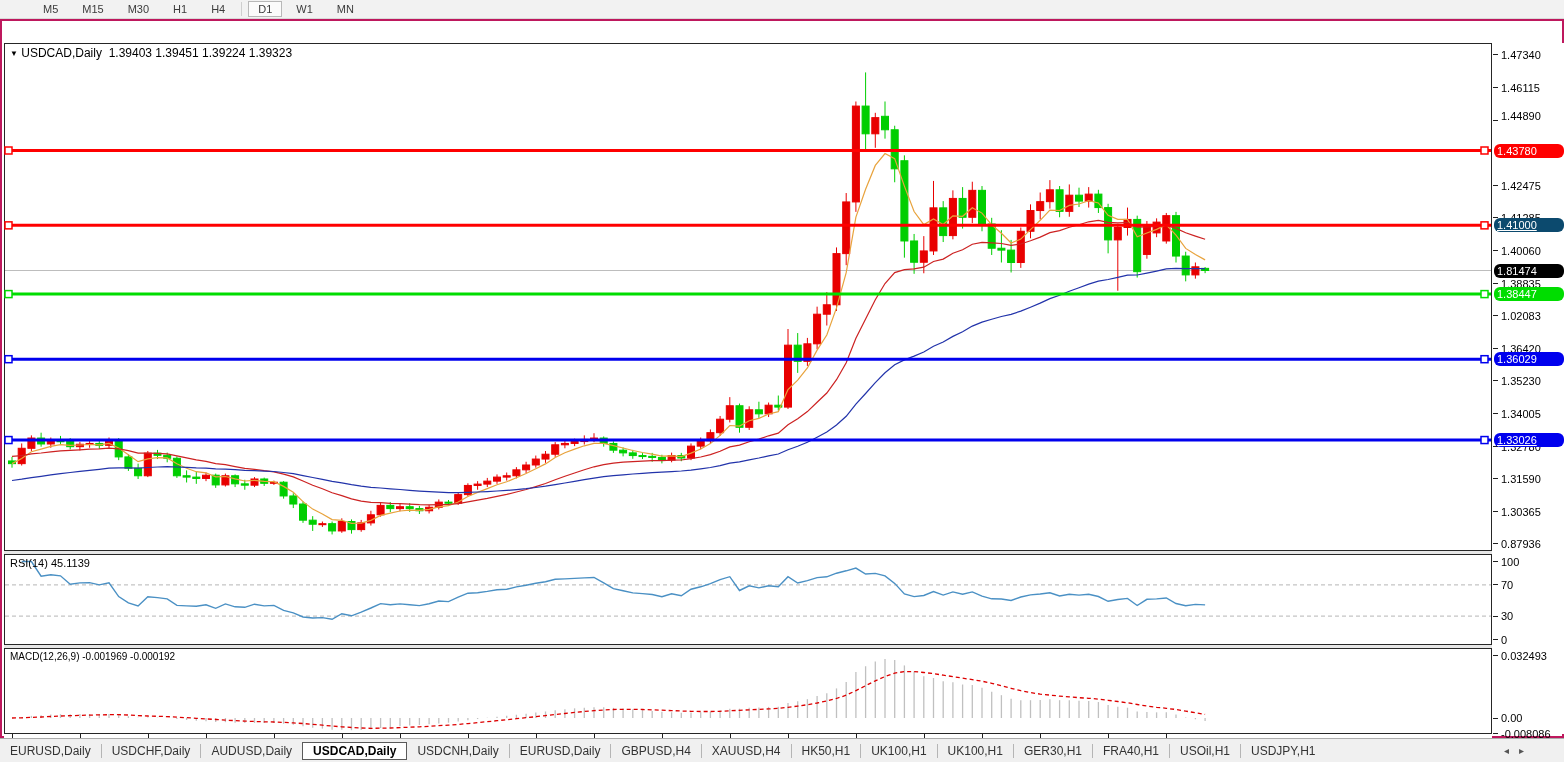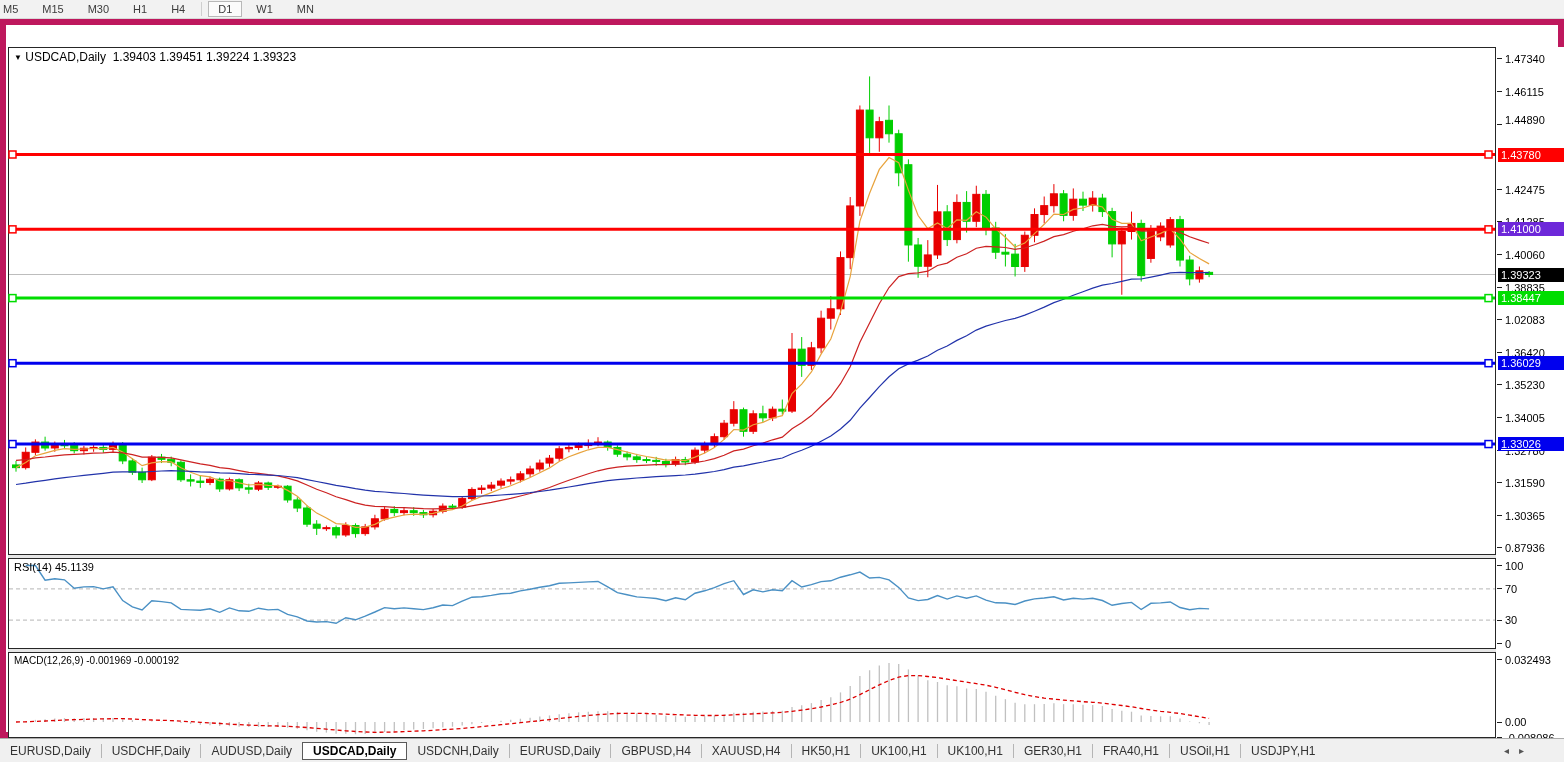--- a/index.html
+++ b/index.html
@@ -2,44 +2,44 @@
 <html><head>
 <meta charset="utf-8">
 <style>
   * { margin:0; padding:0; box-sizing:border-box; }
   html,body { width:1564px; height:762px; overflow:hidden; background:#fff;
               font-family:"Liberation Sans", sans-serif; }
   #stage { position:relative; width:1564px; height:762px; background:#fff; }
 
   
   #tf-toolbar { position:absolute; left:0; top:0; width:1564px; height:19px;
-    background:#f2f2f2; border-bottom:1px solid #d9d9d9; display:flex; align-items:center; }
+    background:#f2f2f2; border-bottom:1px solid #d9d9d9; display:flex; align-items:center;padding-left:40px; }
   .tf-btn { font-size:11px; color:#3c3c3c; padding:1px 9px; margin:0 2px; cursor:default;
     border:1px solid transparent; white-space:nowrap; }
   .tf-btn.first { margin-left:-7px; }
   .tf-btn.active { background:#fbfbfb; border:1px solid #b8b8b8; }
   .tf-sep { width:1px; height:14px; background:#cfcfcf; margin:0 4px; }
 
   
   #chart-window { position:absolute; left:0; top:19px; width:1564px; height:719px;
-    background:#ffffff; border:6px solid #be185d; }
+    background:#ffffff; border:2px solid #be185d; }
 
   .panel-gap { position:absolute; left:2px; width:1488px; height:3px; background:#e6e6e6; }
 
   #chart-title { position:absolute; left:8px; top:25px; font-size:12px; color:#000;
     white-space:pre; z-index:5; }
   #chart-title .tri { font-size:8px; vertical-align:1px; }
 
   
   #price-axis { position:absolute; left:1490px; top:22px; width:74px; height:691px; background:#fff; }
   #axis-border { position:absolute; left:1490px; top:22px; width:1px; height:691px; background:#1f1f1f; }
   .axis-label { position:absolute; left:9px; font-size:11px; color:#000; white-space:nowrap; }
   .axis-tick { position:absolute; left:1px; width:5px; height:1px; background:#1f1f1f; }
   .price-tag { position:absolute; left:2px; width:70px; font-size:11px; color:#fff;
-    padding:1px 3px; z-index:6; white-space:nowrap; }
+    padding:1px 3px; z-index:6; white-space:nowrap;border-radius:6px; }
 
   
   #date-axis { position:absolute; left:2px; top:713px; width:1488px; height:24px; background:#fff; }
   .date-tick { position:absolute; top:0px; width:1px; height:4px; background:#1f1f1f; }
   .date-label { position:absolute; top:7px; font-size:11px; color:#000; white-space:nowrap; }
 
   
   #tab-bar { position:absolute; left:0; top:738px; width:1564px; height:24px;
     background:#f0f0f0; border-top:1px solid #ababab; display:flex; align-items:center; }
   .sym-tab { font-size:12px; color:#333; padding:2px 10px; white-space:nowrap; cursor:default; }
@@ -523,25 +523,25 @@
         <div class="axis-label" style="top: 567.1px;">30</div>
         <div class="axis-tick" style="top: 596px;"></div>
         <div class="axis-label" style="top: 590.5px;">0</div>
         <div class="axis-tick" style="top: 612.013px;"></div>
         <div class="axis-label" style="top: 606.513px;">0.032493</div>
         <div class="axis-tick" style="top: 674.5px;"></div>
         <div class="axis-label" style="top: 669px;">0.00</div>
         <div class="axis-tick" style="top: 690.05px;"></div>
         <div class="axis-label" style="top: 684.55px;">-0.008086</div>
         <div class="price-tag" style="background: rgb(255, 0, 0); top: 100.5px;">1.43780</div>
-        <div class="price-tag" style="background: #6d28d9; top: 175.352px;">1.41000</div>
+        <div class="price-tag" style="background: #0c4a6e; top: 175.352px; text-decoration: underline;">1.41000</div>
         <div class="price-tag" style="background: rgb(0, 221, 0); top: 244.092px;">1.38447</div>
         <div class="price-tag" style="background: rgb(0, 0, 238); top: 309.197px;">1.36029</div>
         <div class="price-tag" style="background: rgb(0, 0, 238); top: 390.053px; text-decoration: underline;">1.33026</div>
-        <div class="price-tag" style="background: rgb(0, 0, 0); top: 220.505px;">1.39323</div>
+        <div class="price-tag" style="background: rgb(0, 0, 0); top: 220.505px;">1.81474</div>
       </div>
     <div id="date-axis">
         <div class="date-tick" style="left: 8px;"></div>
         <div class="date-label" style="left: 4px;">18 Nov 2019</div>
         <div class="date-tick" style="left: 75.9px;"></div>
         <div class="date-label" style="left: 71.9px;">27 Nov 2019</div>
         <div class="date-tick" style="left: 143.8px;"></div>
         <div class="date-label" style="left: 139.8px;">6 Dec 2019</div>
         <div class="date-tick" style="left: 202px;"></div>
         <div class="date-label" style="left: 198px;">16 Dec 2019</div>

